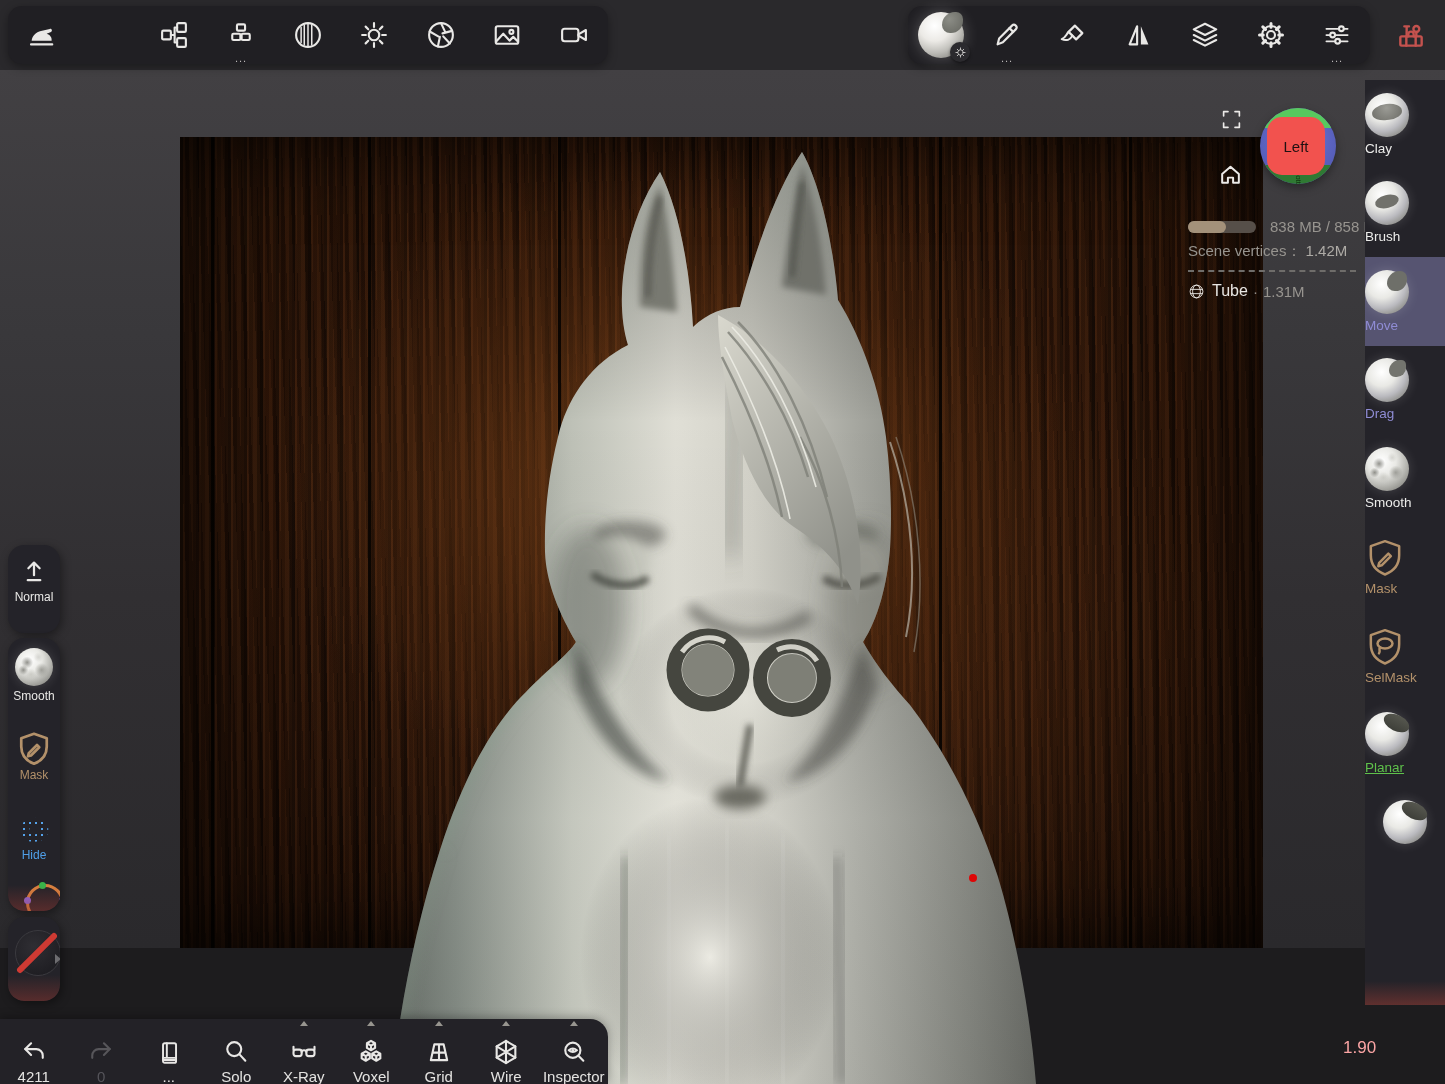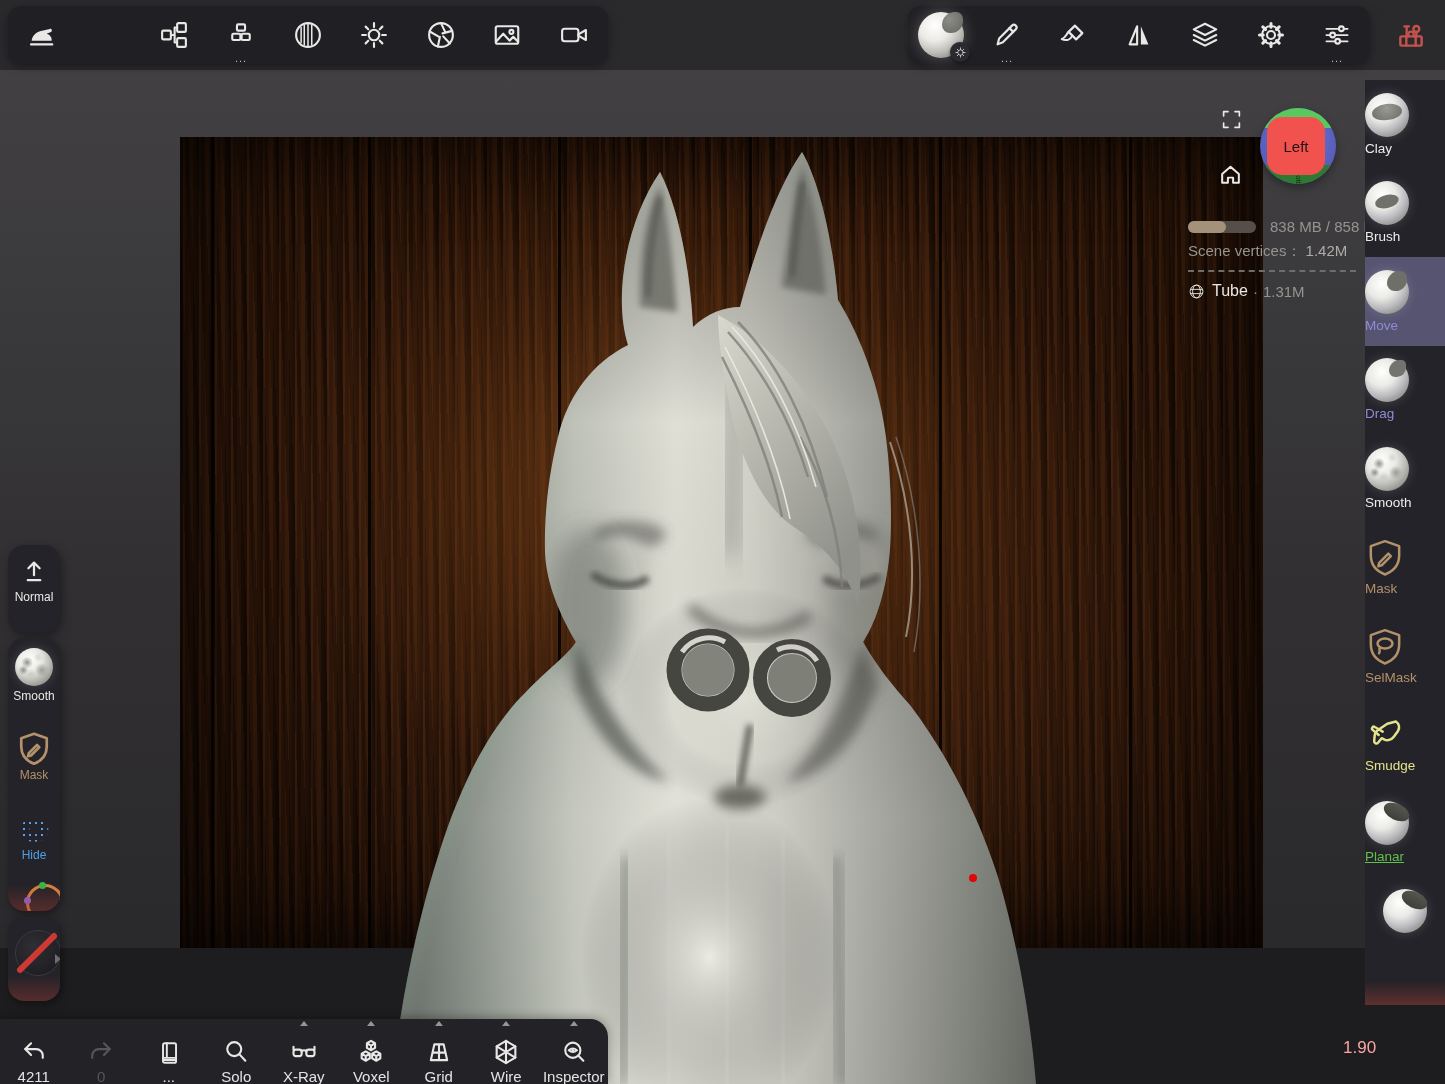--- a/index.html
+++ b/index.html
@@ -484,27 +484,20 @@
     </div>
     <div class="rt-item">
       <svg class="ic" width="40" height="40" viewBox="0 0 24 24" stroke="#b3916a" stroke-width="1.5">
           <path d="M12 2.5 L20.5 5.5 V11 C20.5 16.8 17 20.6 12 22.5 C7 20.6 3.5 16.8 3.5 11 V5.5 Z"></path>
           <ellipse cx="12" cy="10.5" rx="4.5" ry="3"></ellipse>
           <path d="M9 12.8 c-1 1.5 .5 2.2 -.6 3.6"></path>
         </svg>
       <div class="rt-label lblc-tan">SelMask</div>
     </div>
     <div class="rt-item">
-      <svg class="ic" width="40" height="40" viewBox="0 0 24 24" stroke="#e4e38c" stroke-width="1.5">
-          <path d="M18.5 4.5 c2 1.3 2.6 3.8 1.2 5.8 l-2.4 3.4 c-1.4 1.9 -3.9 2.5 -5.9 1.5 l-1.4 -.7 -2.2 2.7 c-.8 1 -2.4 .4 -2.3 -.9 l.3 -3.5 c.1 -1.2 .8 -2.3 1.8 -3 l5.8 -4 z"></path>
-          <path d="M8.2 12.6 l-3.6 -3.1 c-1 -.9 .2 -2.4 1.3 -1.7 l4.7 2.8"></path>
-        </svg>
-      <div class="rt-label lblc-paleyellow">Smudge</div>
-    </div>
-    <div class="rt-item">
       <div class="sphere sp-planar"></div>
       <div class="rt-label lblc-green">Planar</div>
     </div>
     <div class="rt-partial">
       <div class="sphere sp-planar"></div>
     </div>
     <div class="rtp-fade"></div>
   </div>
 
   <div class="abs ov fullscreen-btn">

